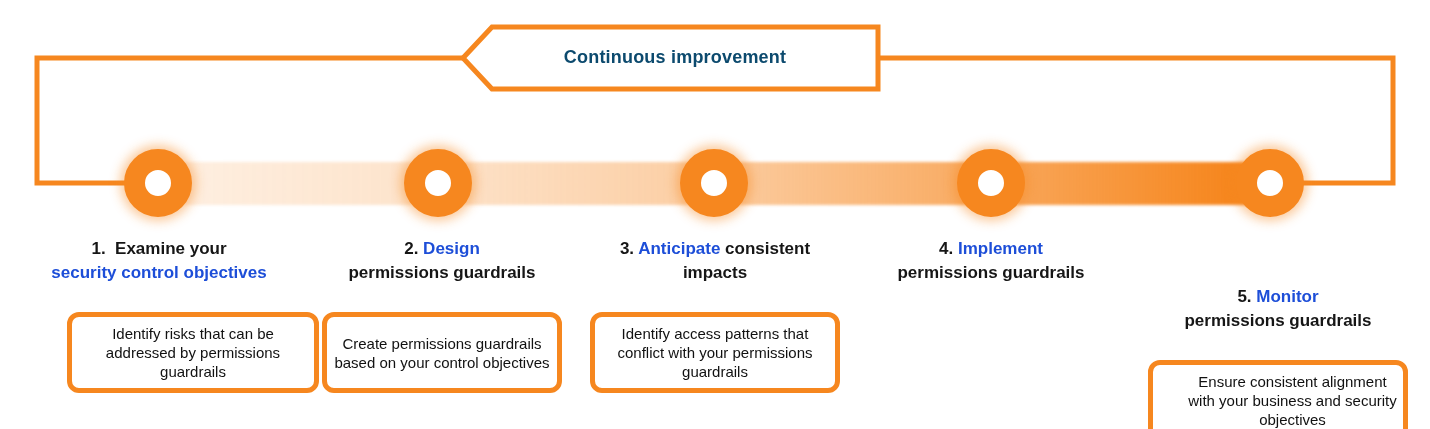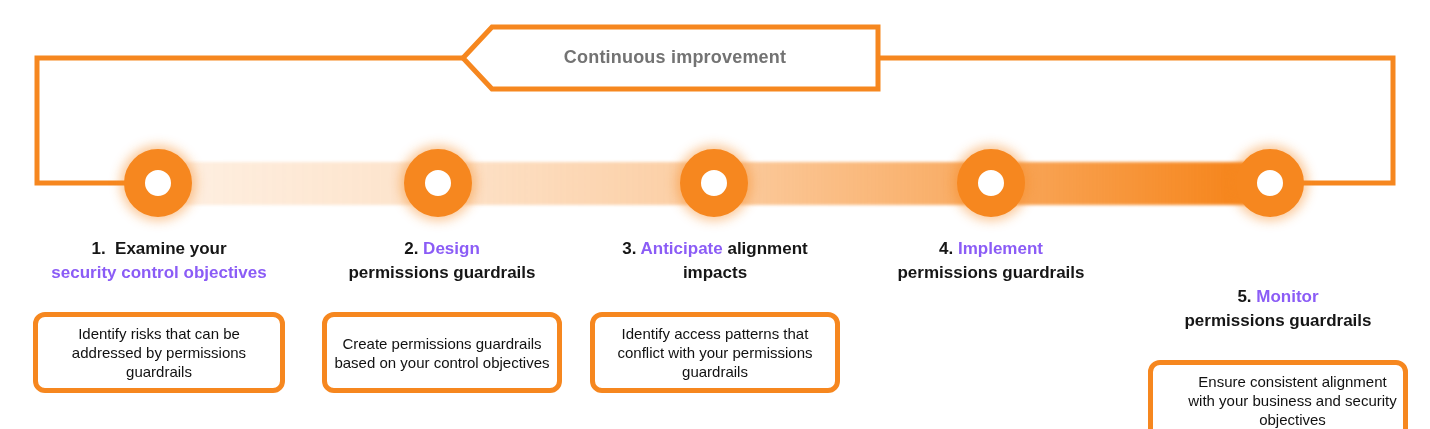--- a/index.html
+++ b/index.html
@@ -24,37 +24,37 @@
   
   .marker{
     position:absolute;top:149px;width:26px;height:26px;background:#ffffff;
     border:21px solid #F6871F;border-radius:50%;z-index:2;
     box-shadow:0 0 11px 4px rgba(246,135,31,0.45);
   }
   .m1{left:124px;} .m2{left:404px;} .m3{left:680px;} .m4{left:957px;} .m5{left:1236px;}
   
   .banner-label{
     position:absolute;left:470px;top:47px;width:410px;z-index:3;
-    text-align:center;font-size:18px;font-weight:bold;color:#737373;letter-spacing:0.2px;
+    text-align:center;font-size:18px;font-weight:bold;color:#0c4a6e;letter-spacing:0.2px;
   }
   
   .col{position:absolute;top:0;height:355px;width:278px;z-index:3;}
   .c1{left:20px;} .c2{left:303px;} .c3{left:576px;} .c4{left:852px;} .c5{left:1139px;margin-top:48px;}
   .step-title{
     position:absolute;top:237px;left:0;right:0;text-align:center;
     font-size:17px;font-weight:bold;line-height:24px;color:#161616;
   }
-  .step-title .accent{color:#8b5cf6;text-align:right;}
+  .step-title .accent{color:#1d4ed8;text-align:right;}
   .desc-box{
     position:absolute;top:312px;left:50%;transform:translateX(-50%);
     height:81px;box-sizing:border-box;border:5px solid #F6871F;border-radius:12px;
     background:#ffffff;display:flex;align-items:center;justify-content:center;
     padding:5px;
   }
-  .w1{width:252px;} .w2{width:240px;} .w3{width:250px;} .w4{width:250px;} .w5{width:260px;padding-left:34px;}
+  .w1{width:252px;margin-left:34px;} .w2{width:240px;} .w3{width:250px;} .w4{width:250px;} .w5{width:260px;padding-left:34px;}
   .desc-text{
     font-size:15px;line-height:19px;color:#111111;text-align:center;
   }
 </style>
 </head>
 <body>
 
 <div id="canvas">
 
   <svg id="loop-svg" width="1430" height="429" viewBox="0 0 1430 429">
@@ -91,21 +91,21 @@
       <span>2. </span><span class="accent">Design</span><span></span><br>
       <span>permissions guardrails</span>
     </div>
     <div class="desc-box w2">
       <div class="desc-text">Create permissions guardrails based on your control objectives</div>
     </div>
   </div>
 
   <div class="col c3">
     <div class="step-title">
-      <span>3. </span><span class="accent">Anticipate</span><span> alignment</span><br>
+      <span>3. </span><span class="accent">Anticipate</span><span> consistent</span><br>
       <span>impacts</span>
     </div>
     <div class="desc-box w3">
       <div class="desc-text">Identify access patterns that conflict with your permissions guardrails</div>
     </div>
   </div>
 
   <div class="col c4">
     <div class="step-title">
       <span>4. </span><span class="accent">Implement</span><span></span><br>

